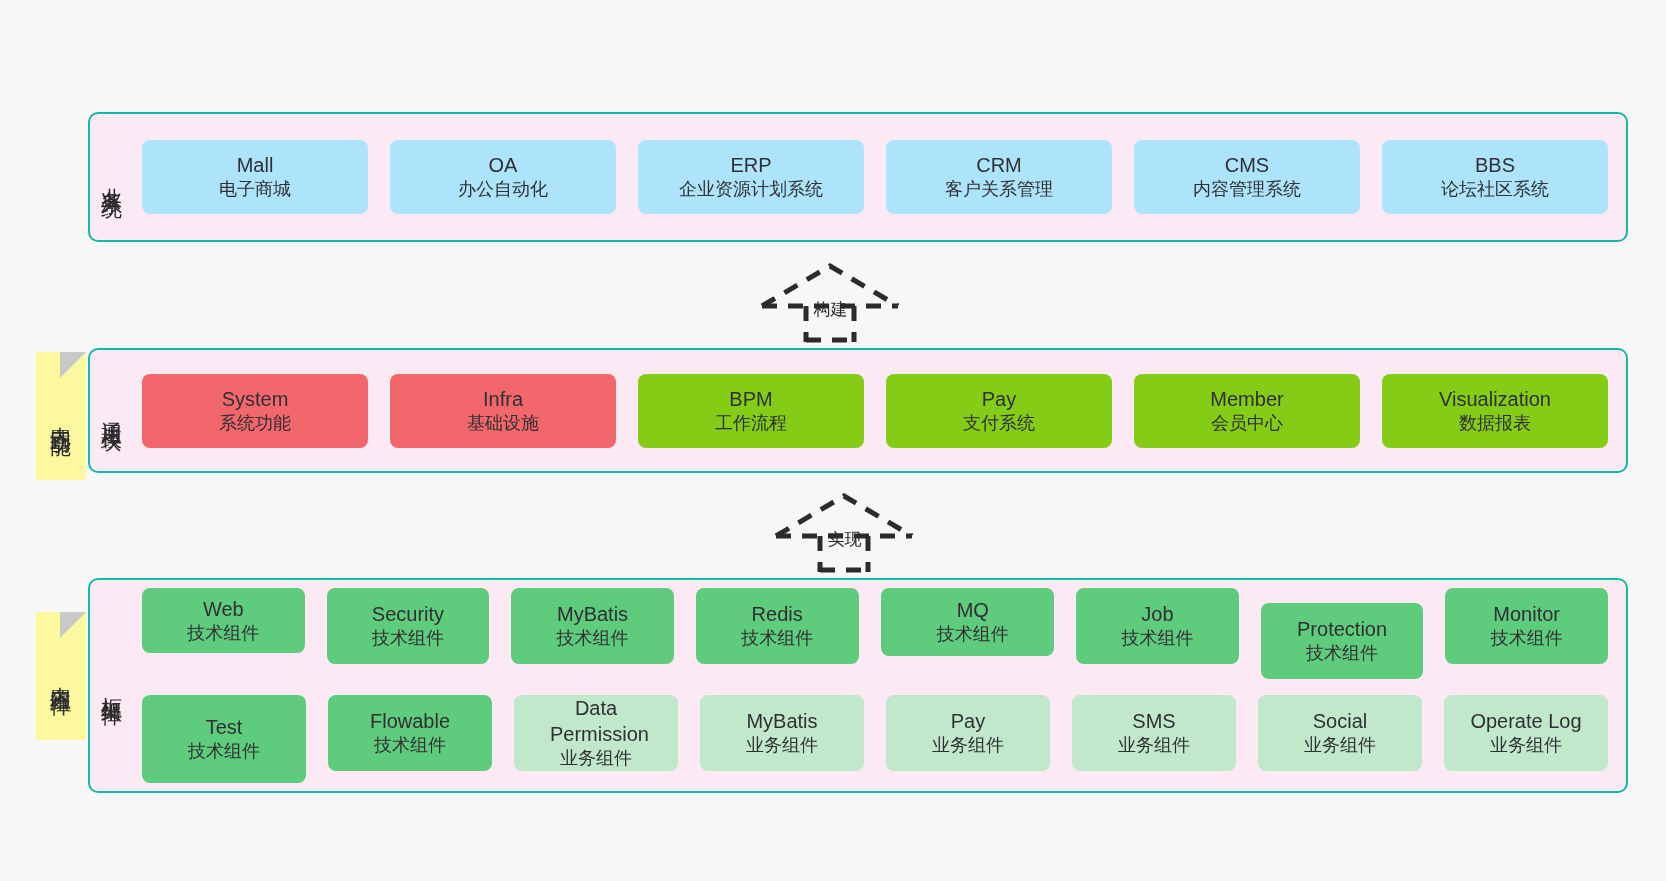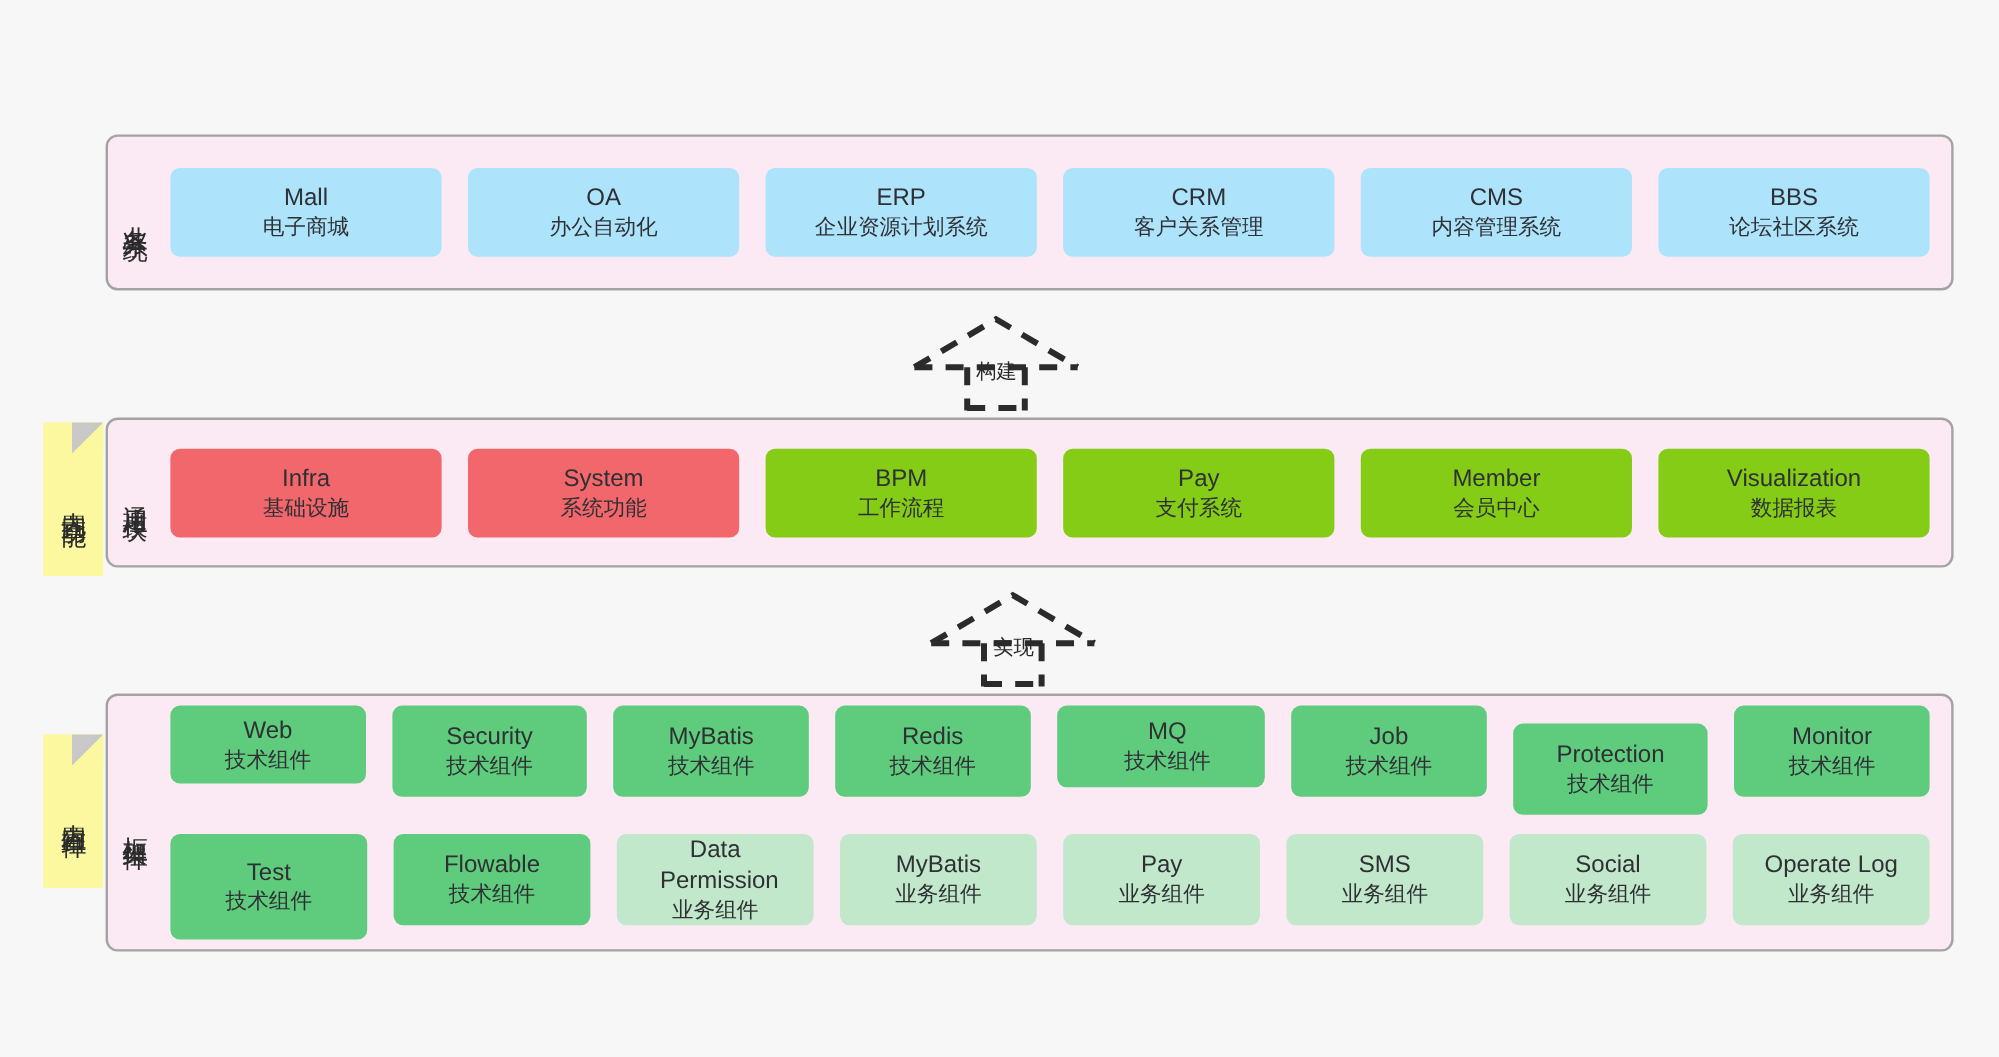--- a/index.html
+++ b/index.html
@@ -8,21 +8,21 @@
     background: #f7f7f7;
     font-family: "Liberation Sans", "DejaVu Sans", sans-serif;
     overflow: hidden;
   }
   #canvas { position: relative; width: 1666px; height: 881px; }
 
   
   .layer {
     position: absolute;
     background: #fbeaf4;
-    border: 2px solid #a3a3a3;
+    border: 2px solid #14b8a6;
     border-radius: 10px;
     display: flex;
     align-items: stretch;
   }
   .layer-title {
     flex: 0 0 auto;
     width: 44px;
     display: flex;
     align-items: center;
     justify-content: center;
@@ -156,26 +156,26 @@
   </div>
 
   <div class="sticky" style="left:36px; top:352px; width:50px; height:128px;">
     <span>内置功能</span>
   </div>
   <div class="layer" id="layer-common" style="left:88px; top:348px; width:1540px; height:125px;">
     <div class="layer-title">通用模块</div>
     <div class="layer-body">
       <div class="row">
         <div class="card c-red" style="height:74px;">
+          <div class="c-en">System</div>
+          <div class="c-cn">系统功能</div>
+        </div>
+        <div class="card c-red" style="height:74px;">
           <div class="c-en">Infra</div>
           <div class="c-cn">基础设施</div>
-        </div>
-        <div class="card c-red" style="height:74px;">
-          <div class="c-en">System</div>
-          <div class="c-cn">系统功能</div>
         </div>
         <div class="card c-pink" style="height:74px;">
           <div class="c-en">BPM</div>
           <div class="c-cn">工作流程</div>
         </div>
         <div class="card c-pink" style="height:74px;">
           <div class="c-en">Pay</div>
           <div class="c-cn">支付系统</div>
         </div>
         <div class="card c-pink" style="height:74px;">

